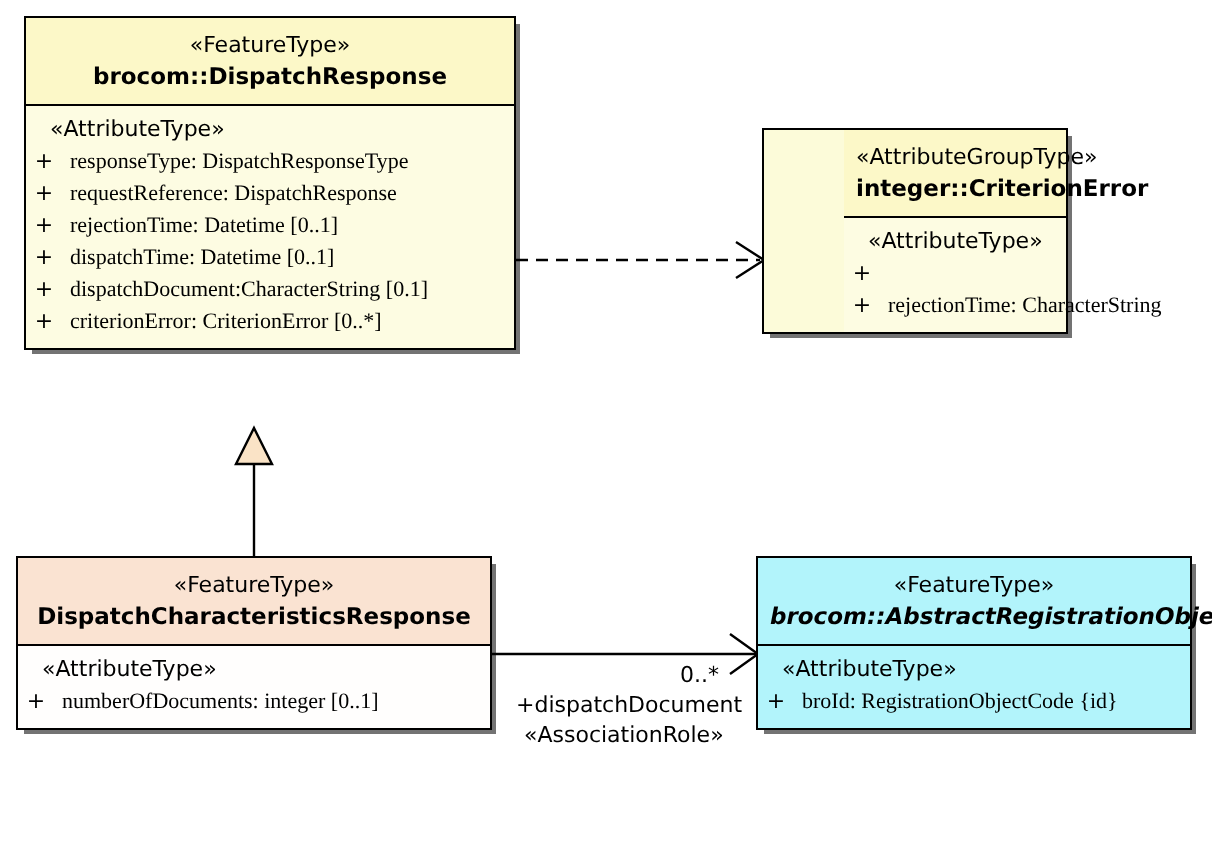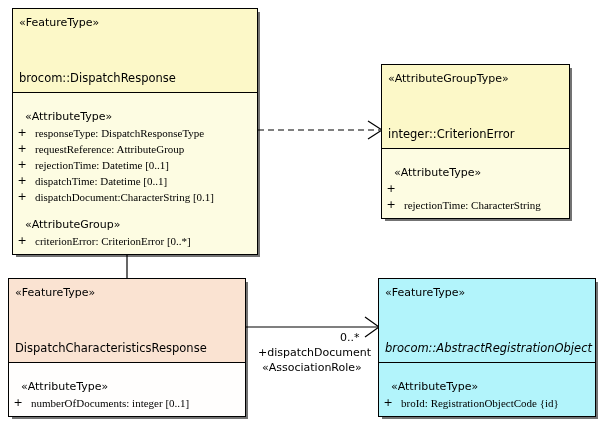--- a/index.html
+++ b/index.html
@@ -19,50 +19,48 @@
   
   .uml-class {
     position: absolute;
     box-sizing: border-box;
     border: 1px solid #000000;
     box-shadow: 3px 3px 0 -1px rgba(0,0,0,0.55);
     z-index: 5;
   }
   .uml-header {
     padding: 6px 6px 6px 6px;
-    text-align: left;
+    text-align: center;
     border-bottom: 1px solid #000000;
   }
   .stereotype {
     font-size: 11px;
     color: #000000;
     line-height: 15px;
     white-space: nowrap;
   }
   .class-name {
     font-size: 11.5px;
-    font-weight: normal;
+    font-weight: bold;
     color: #000000;
     line-height: 16px;
     white-space: nowrap;
-    margin-top: 40px;
   }
   .class-name.abstract {
     font-style: italic;
   }
   .uml-body {
     padding: 4px 0 5px 0;
   }
   .group-label {
     font-size: 11px;
     line-height: 16px;
     padding-left: 12px;
     color: #000000;
     white-space: nowrap;
-    margin-top: 12px;
   }
   .attr-row {
     display: flex;
     font-size: 11px;
     line-height: 16px;
     color: #000000;
     white-space: nowrap;
   }
   .attr-vis {
     width: 18px;
@@ -137,43 +135,42 @@
       <div class="class-name">brocom::DispatchResponse</div>
     </div>
     <div class="uml-body">
       <div class="group-label">«AttributeType»</div>
       <div class="attr-row">
         <span class="attr-vis">+</span>
         <span class="attr-text">responseType: DispatchResponseType</span>
       </div>
       <div class="attr-row">
         <span class="attr-vis">+</span>
-        <span class="attr-text">requestReference: AttributeGroup</span>
+        <span class="attr-text">requestReference: DispatchResponse</span>
       </div>
       <div class="attr-row">
         <span class="attr-vis">+</span>
         <span class="attr-text">rejectionTime: Datetime [0..1]</span>
       </div>
       <div class="attr-row">
         <span class="attr-vis">+</span>
         <span class="attr-text">dispatchTime: Datetime [0..1]</span>
       </div>
       <div class="attr-row">
         <span class="attr-vis">+</span>
         <span class="attr-text">dispatchDocument:CharacterString [0.1]</span>
       </div>
-      <div class="group-label">«AttributeGroup»</div>
       <div class="attr-row">
         <span class="attr-vis">+</span>
         <span class="attr-text">criterionError: CriterionError [0..*]</span>
       </div>
     </div>
   </div>
 
-  <div class="uml-class yellow" style="left:381px; top:64px; width:189px;">
+  <div class="uml-class yellow" style="left:381px; top:64px; width:153px;padding-left:40px;">
     <div class="uml-header">
       <div class="stereotype">«AttributeGroupType»</div>
       <div class="class-name">integer::CriterionError</div>
     </div>
     <div class="uml-body">
       <div class="group-label">«AttributeType»</div>
       <div class="attr-row">
         <span class="attr-vis">+</span>
       </div>
       <div class="attr-row">

